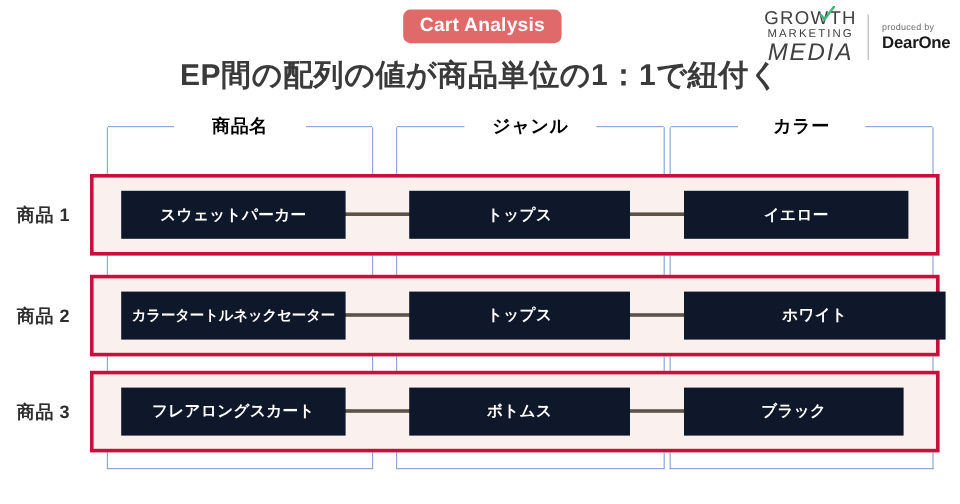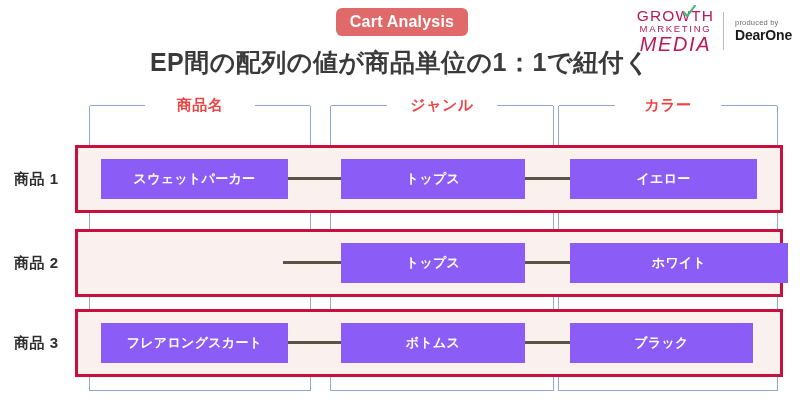--- a/index.html
+++ b/index.html
@@ -54,21 +54,21 @@
     top: 8px;
     display: flex;
     align-items: center;
     height: 46px;
   }
   #gmm-logo {
     display: flex;
     flex-direction: column;
     align-items: center;
     line-height: 1.02;
-    color: #be185d;
+    color: #404040;
     padding-right: 9px;
   }
   .gmm-row1 {
     font-size: 15.5px;
     letter-spacing: 1.1px;
     position: relative;
     font-weight: 400;
   }
   .gmm-check {
     position: absolute;
@@ -134,21 +134,21 @@
   .col-bracket .cap-right {
     position: absolute;
     top: -1.4px;
     height: 1.4px;
     background: #8fa9d4;
   }
   .col-label {
     position: absolute;
     font-size: 15px;
     font-weight: bold;
-    color: #ef4444;
+    color: #000000;
     text-align: center;
     top: 96px;
     letter-spacing: 0.5px;
   }
 
   
   .row-band {
     position: absolute;
     border: 3px solid #c8103c;
     background: #faf1ef;
@@ -159,21 +159,21 @@
     font-size: 15px;
     font-weight: bold;
     color: #2e2e2e;
     letter-spacing: 0.5px;
     white-space: nowrap;
   }
 
   
   .cell-box {
     position: absolute;
-    background: #8b5cf6;
+    background: #0f172a;
     color: #ffffff;
     display: flex;
     align-items: center;
     justify-content: center;
     font-size: 13px;
     font-weight: bold;
     letter-spacing: 0.3px;
     box-sizing: border-box;
     white-space: nowrap;
     text-align: right;
@@ -236,20 +236,21 @@
   <div class="connector" style="left:283px; top:177px; width:63px;"></div>
   <div class="connector" style="left:518px; top:177px; width:56px;"></div>
   <div class="cell-box" style="left:101px; top:159px; width:187px; height:40px;">スウェットパーカー</div>
   <div class="cell-box" style="left:341px; top:159px; width:184px; height:40px;">トップス</div>
   <div class="cell-box" style="left:570px; top:159px; width:187px; height:40px;">イエロー</div>
 
   <div class="row-label" style="left:14px; top:254px;">商品 2</div>
   <div class="row-band" style="left:75px; top:229px; width:708px; height:68px;"></div>
   <div class="connector" style="left:283px; top:261px; width:63px;"></div>
   <div class="connector" style="left:518px; top:261px; width:56px;"></div>
+  <div class="cell-box tight" style="left:101px; top:243px; width:187px; height:40px;">カラータートルネックセーター</div>
   <div class="cell-box" style="left:341px; top:243px; width:184px; height:40px;">トップス</div>
   <div class="cell-box" style="left:570px; top:243px; width:218px; height:40px;">ホワイト</div>
 
   <div class="row-label" style="left:14px; top:334px;text-align:center;">商品 3</div>
   <div class="row-band" style="left:75px; top:309px; width:708px; height:68px;"></div>
   <div class="connector" style="left:283px; top:341px; width:63px;"></div>
   <div class="connector" style="left:518px; top:341px; width:56px;"></div>
   <div class="cell-box" style="left:341px; top:323px; width:184px; height:40px;">ボトムス</div>
   <div class="cell-box" style="left:101px; top:323px; width:187px; height:40px;">フレアロングスカート</div>
   <div class="cell-box" style="left:570px; top:323px; width:183px; height:40px;">ブラック</div>

